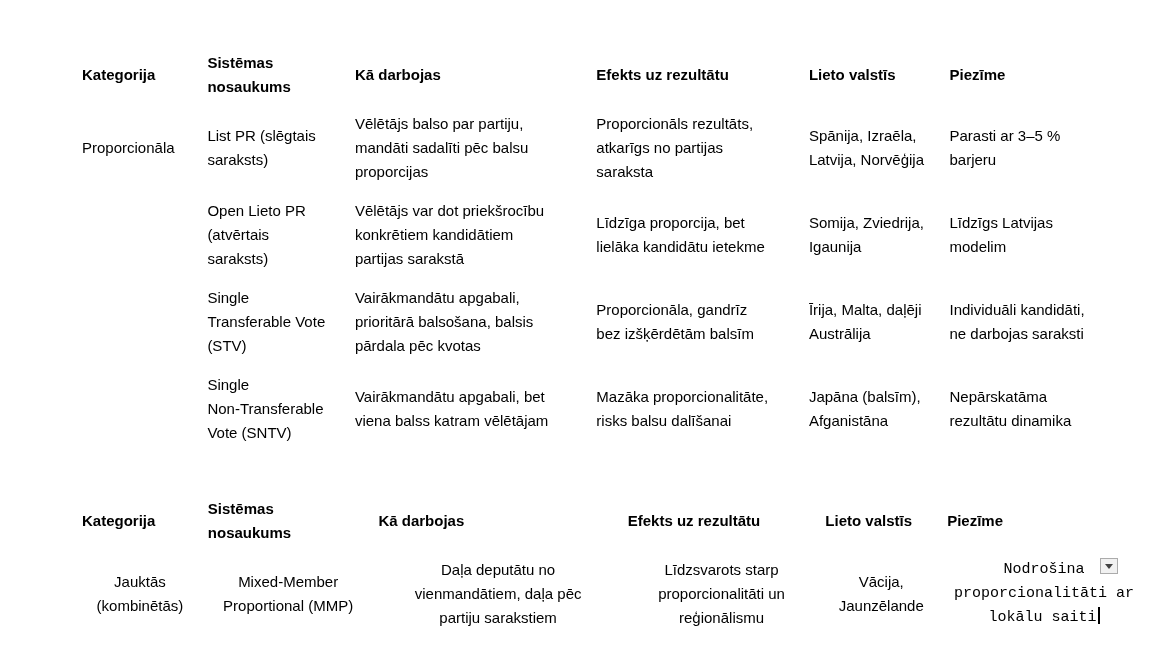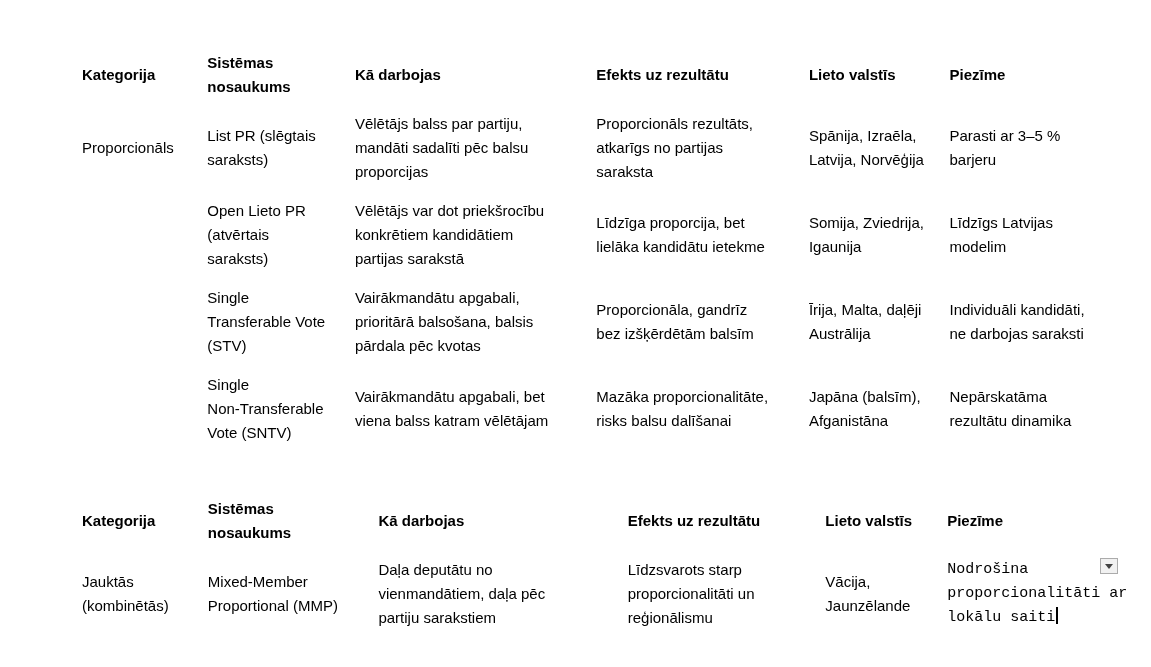--- a/index.html
+++ b/index.html
@@ -21,21 +21,21 @@
     margin-left: 12px;
   }
   .tbl {
     display: table;
     table-layout: fixed;
     border-collapse: collapse;
   }
   .tr { display: table-row; }
   .tr.hdr { height: 58px; }
   .t1 .tr.row { height: 87px; }
-  .t2 .tr.row { height: 88px; }
+  .t2 .tr.row { height: 88px; text-align: center; }
   .t2 { margin-top: 40px; }
   .td {
     display: table-cell;
     vertical-align: middle;
     white-space: pre-line;
     padding: 0 10px 0 0;
     box-sizing: border-box;
   }
   .hdr .td { font-weight: bold; }
   
@@ -99,24 +99,24 @@
     <div class="tr hdr">
       <div class="td c1">Kategorija</div>
       <div class="td c2">Sistēmas
 nosaukums</div>
       <div class="td c3">Kā darbojas</div>
       <div class="td c4">Efekts uz rezultātu</div>
       <div class="td c5">Lieto valstīs</div>
       <div class="td c6">Piezīme</div>
     </div>
     <div class="tr row">
-      <div class="td">Proporcionāls</div>
+      <div class="td">Proporcionāla</div>
       <div class="td">List PR (slēgtais
 saraksts)</div>
-      <div class="td">Vēlētājs balss par partiju,
+      <div class="td">Vēlētājs balso par partiju,
 mandāti sadalīti pēc balsu
 proporcijas</div>
       <div class="td">Proporcionāls rezultāts,
 atkarīgs no partijas
 saraksta</div>
       <div class="td">Spānija, Izraēla,
 Latvija, Norvēģija</div>
       <div class="td">Parasti ar 3–5 %
 barjeru</div>
     </div>

